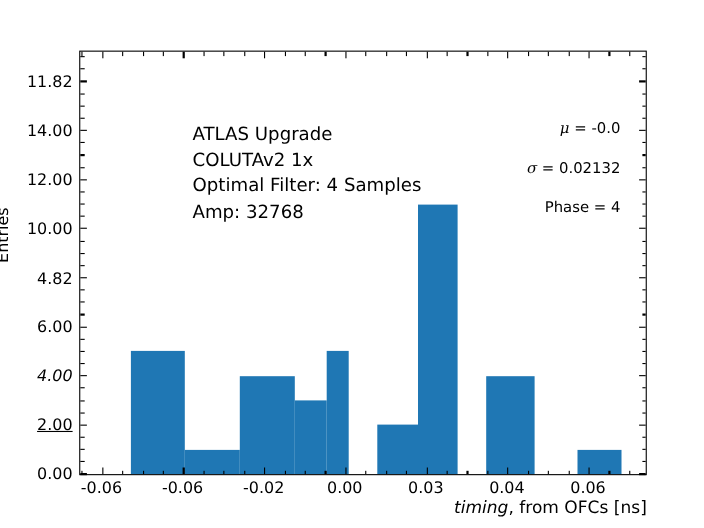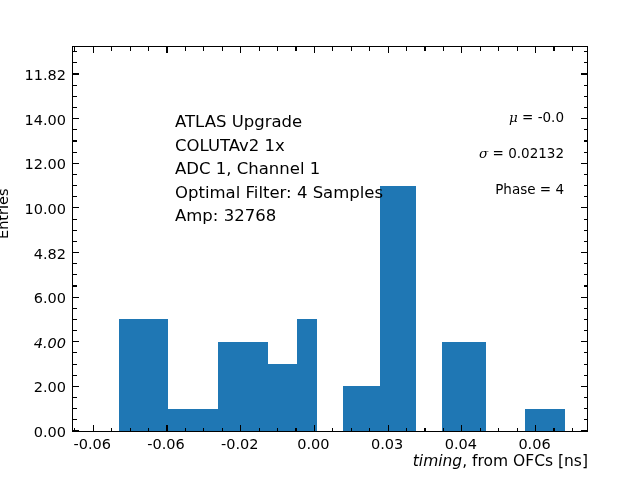--- a/index.html
+++ b/index.html
@@ -142,21 +142,21 @@
 </style>
 </head>
 <body>
 
 <div id="figure">
 
   <div id="ylabel">Entries</div>
 
   <div id="ytick-labels">
       <div class="ytick-label" style="top: 386px;">0.00</div>
-      <div class="ytick-label" style="top: 341.376px;">2.00</div>
+      <div class="ytick-label" style="top: 341.376px; text-decoration: underline;">2.00</div>
       <div class="ytick-label" style="top: 296.751px; font-style: italic;">4.00</div>
       <div class="ytick-label" style="top: 252.127px;">6.00</div>
       <div class="ytick-label" style="top: 207.503px;">4.82</div>
       <div class="ytick-label" style="top: 162.879px;">10.00</div>
       <div class="ytick-label" style="top: 118.254px;">12.00</div>
       <div class="ytick-label" style="top: 73.6301px;">14.00</div>
       <div class="ytick-label" style="top: 29.0058px;">11.82</div>
     </div>
 
   <div id="plot-area">
@@ -296,21 +296,20 @@
         <div class="tick tick-xt-minor" style="left: 443.579px;"></div>
         <div class="tick tick-x-minor" style="left: 480.436px;"></div>
         <div class="tick tick-xt-minor" style="left: 480.436px;"></div>
         <div class="tick tick-x-minor" style="left: 498.864px;"></div>
         <div class="tick tick-xt-minor" style="left: 498.864px;"></div>
       </div>
 
     <div id="annotation-block">
         <div>ATLAS Upgrade</div>
         <div>COLUTAv2 1x</div>
-        <div>ADC 1, Channel 1</div>
         <div>Optimal Filter: 4 Samples</div>
         <div>Amp: 32768</div>
       </div>
 
     <div id="stats-block">
         <div class="stat-line"><span class="gl">μ</span><span> = -0.0</span></div>
         <div class="stat-line"><span class="gl">σ</span><span> = 0.02132</span></div>
         <div class="stat-line"><span>Phase</span><span> = 4</span></div>
       </div>
   </div>

